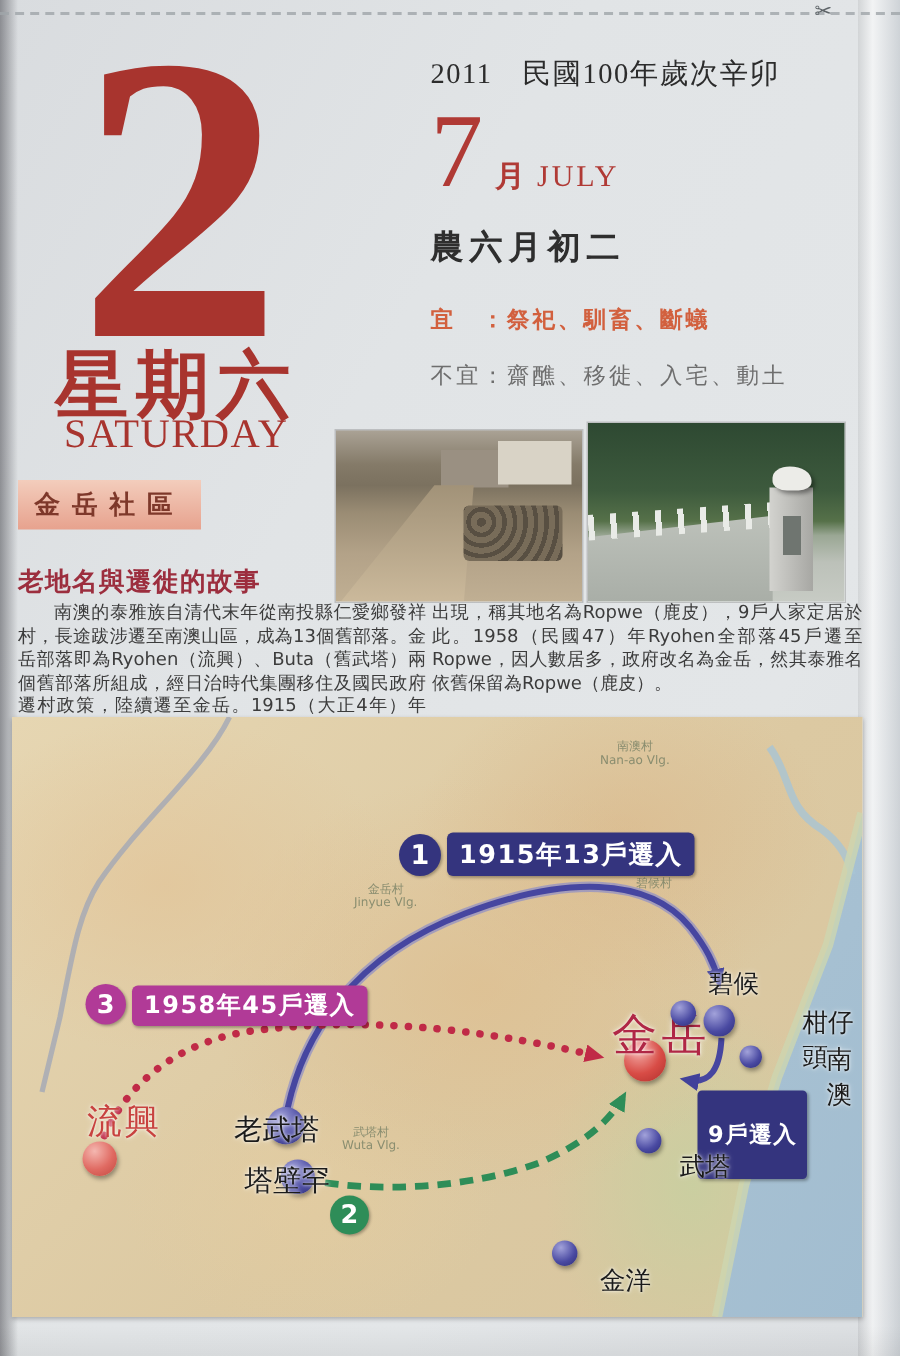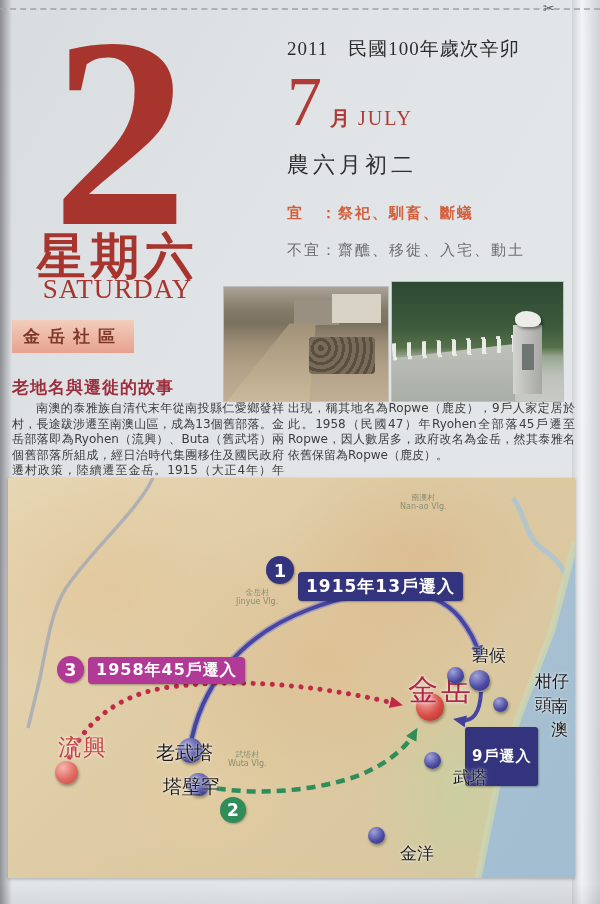--- a/index.html
+++ b/index.html
@@ -34,21 +34,21 @@
     font-size:17px;letter-spacing:8px;color:#7e382a;}
 
   
   .yearline{left:287px;top:36px;font-family:"Liberation Serif","DejaVu Serif",serif;
     font-size:19px;color:#2c2c2c;letter-spacing:1px;}
   .monthblock{left:287px;top:66px;display:flex;align-items:baseline;gap:8px;color:#b03a35;}
   .monthnum{font-family:"Liberation Serif","DejaVu Serif",serif;font-size:70px;line-height:72px;}
   .monthzh{font-family:"Liberation Serif","DejaVu Serif",serif;font-size:20px;font-weight:bold;}
   .monthen{font-family:"Liberation Serif","DejaVu Serif",serif;font-size:20px;letter-spacing:2px;}
   .lunar{left:287px;top:150px;font-family:"Liberation Serif","DejaVu Serif",serif;
-    font-size:22px;font-weight:normal;letter-spacing:4px;color:#2e2e2e;}
+    font-size:22px;font-weight:bold;letter-spacing:4px;color:#2e2e2e;}
   .suitline{left:287px;top:204px;font-size:15px;font-weight:bold;letter-spacing:2px;color:#d2603e;}
   .unsuitline{left:287px;top:241px;font-size:15px;letter-spacing:2px;color:#6e6e6e;}
 
   
   .photo{overflow:hidden;box-shadow:0 0 0 1px rgba(120,120,120,.35);}
   .photo1{left:224px;top:287px;width:164px;height:114px;
     background:linear-gradient(180deg,#aaa295 0%,#847a68 20%,#7b715f 32%,#9a8c74 48%,#b3a288 72%,#c0af93 100%);}
   .p1-building{left:66%;top:6%;width:30%;height:26%;background:#d9d3c6;
     box-shadow:-40px 4px 0 -2px #9a9082;}
   .p1-road{left:0;top:0;width:100%;height:100%;
@@ -188,21 +188,21 @@
       </marker>
     </defs>
     <path d="M 182 270 C 192 210 230 158 302 131 C 368 106 424 106 452 140 C 463 154 468 164 471 176" fill="none" stroke="#8d8dc8" stroke-width="7" opacity=".7"></path>
     <path d="M 182 270 C 192 210 230 158 302 131 C 368 106 424 106 452 140 C 463 154 468 164 471 176" fill="none" stroke="#4646a0" stroke-width="4" marker-end="url(#arrBlue)"></path>
     <path d="M 473 214 C 472 234 466 245 450 242" fill="none" stroke="#4646a0" stroke-width="4" marker-end="url(#arrBlue)"></path>
     <path d="M 58 288 C 72 248 108 216 162 209 C 248 198 330 212 390 226" fill="none" stroke="#c02a47" stroke-width="5" stroke-linecap="round" stroke-dasharray="0.1 9.5" marker-end="url(#arrRed)"></path>
     <path d="M 194 308 C 244 318 306 314 352 297 C 380 285 398 270 407 254" fill="none" stroke="#2e8d58" stroke-width="4.5" stroke-dasharray="9 6" marker-end="url(#arrGreen)"></path>
   </svg>
 
   <div class="rl-circle navy" style="left:258px;top:78px;width:28px;height:28px;font-size:18px;">1</div>
-  <div class="rl-box navy" style="left:290px;top:77px;font-size:17px;margin-top:17px;">1915年13戶遷入</div>
+  <div class="rl-box navy" style="left:290px;top:77px;font-size:17px;">1915年13戶遷入</div>
 
   <div class="rl-circle magenta" style="left:49px;top:178px;width:27px;height:27px;font-size:17px;">3</div>
   <div class="rl-box magenta" style="left:80px;top:179px;font-size:16px;">1958年45戶遷入</div>
 
   <div class="rl-circle green" style="left:212px;top:319px;width:26px;height:26px;font-size:17px;">2</div>
 
   <div class="rl-box navy inflow">9戶遷入</div>
 
   <div class="sph sph-red" style="left:408px;top:215px;width:28px;height:28px;"></div>
   <div class="pl pl-jinyue" style="left:360px;top:192px;">金岳</div>

